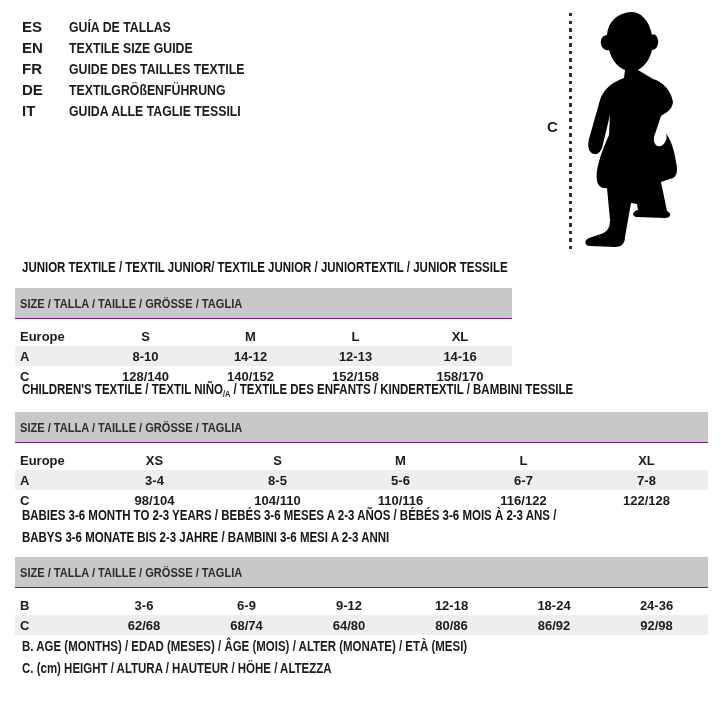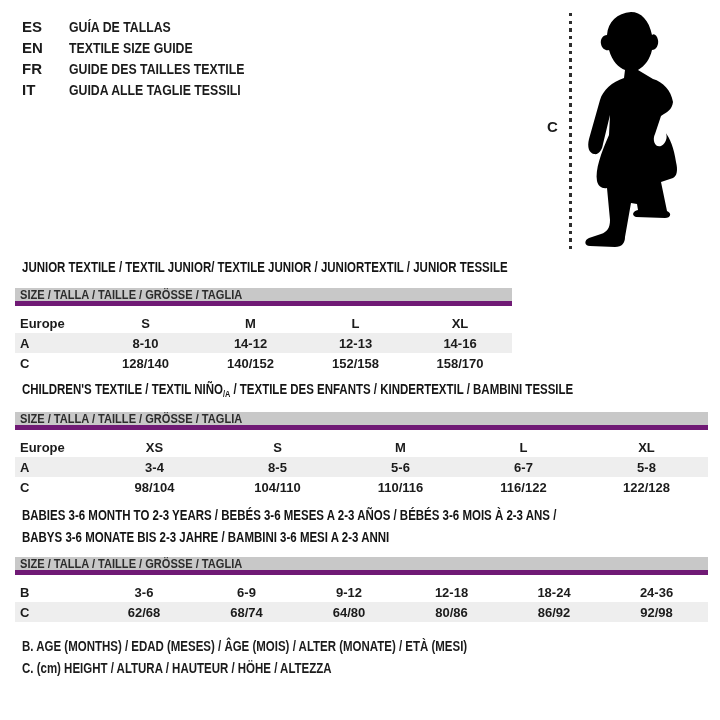--- a/index.html
+++ b/index.html
@@ -13,21 +13,21 @@
   .lang-code{width:47px;flex:0 0 47px;}
   
   .figure{left:545px;top:4px;width:170px;height:252px;}
   .height-label{left:2px;top:114px;font-size:15px;font-weight:700;}
   .dotline{left:24px;top:9px;width:3px;height:238px;
            background:repeating-linear-gradient(to bottom,#2e2e2e 0 3.5px,transparent 3.5px 7.5px);}
   .sil{left:34px;top:8px;}
   
   .sec-title{font-size:14px;font-weight:700;color:#141414;}
   .sub{font-size:9px;vertical-align:-3px;}
-  .sizebar{background:#c8c8c8;border-bottom:5px solid #701a75;height:18px;display:flex;align-items:center;
+  .sizebar{background:#c8c8c8;border-bottom:1px solid #701a75;height:31px;display:flex;align-items:center;
            padding-left:5px;box-sizing:border-box;font-size:13.5px;font-weight:700;color:#2c2c2c;}
   table{border-collapse:collapse;table-layout:fixed;margin-top:7px;}
   td{height:20px;padding:0;font-size:13px;font-weight:700;text-align:center;color:#1b1b1b;overflow:hidden;}
   td.lbl{text-align:left;padding-left:5px;}
   tr.stripe{background:#eeeeee;}
   
   .notes{left:22px;top:638px;}
   .note{height:22px;font-size:14px;font-weight:700;}
 </style>
 </head>
@@ -40,20 +40,24 @@
       <span class="lang-code">ES</span>
       <span class="cond">GUÍA DE TALLAS</span>
     </div>
     <div class="lang-row">
       <span class="lang-code">EN</span>
       <span class="cond">TEXTILE SIZE GUIDE</span>
     </div>
     <div class="lang-row">
       <span class="lang-code">FR</span>
       <span class="cond">GUIDE DES TAILLES TEXTILE</span>
+    </div>
+    <div class="lang-row">
+      <span class="lang-code">DE</span>
+      <span class="cond">TEXTILGRÖßENFÜHRUNG</span>
     </div>
     <div class="lang-row">
       <span class="lang-code">IT</span>
       <span class="cond">GUIDA ALLE TAGLIE TESSILI</span>
     </div>
   </div>
 
   <div class="abs figure">
     <span class="abs height-label">C</span>
     <div class="abs dotline"></div>
@@ -167,21 +171,21 @@
         <td>M</td>
         <td>L</td>
         <td>XL</td>
       </tr>
       <tr class="stripe">
         <td class="lbl">A</td>
         <td>3-4</td>
         <td>8-5</td>
         <td>5-6</td>
         <td>6-7</td>
-        <td>5-8</td>
+        <td>7-8</td>
       </tr>
       <tr>
         <td class="lbl">C</td>
         <td>98/104</td>
         <td>104/110</td>
         <td>110/116</td>
         <td>116/122</td>
         <td>122/128</td>
       </tr>
     </tbody>

